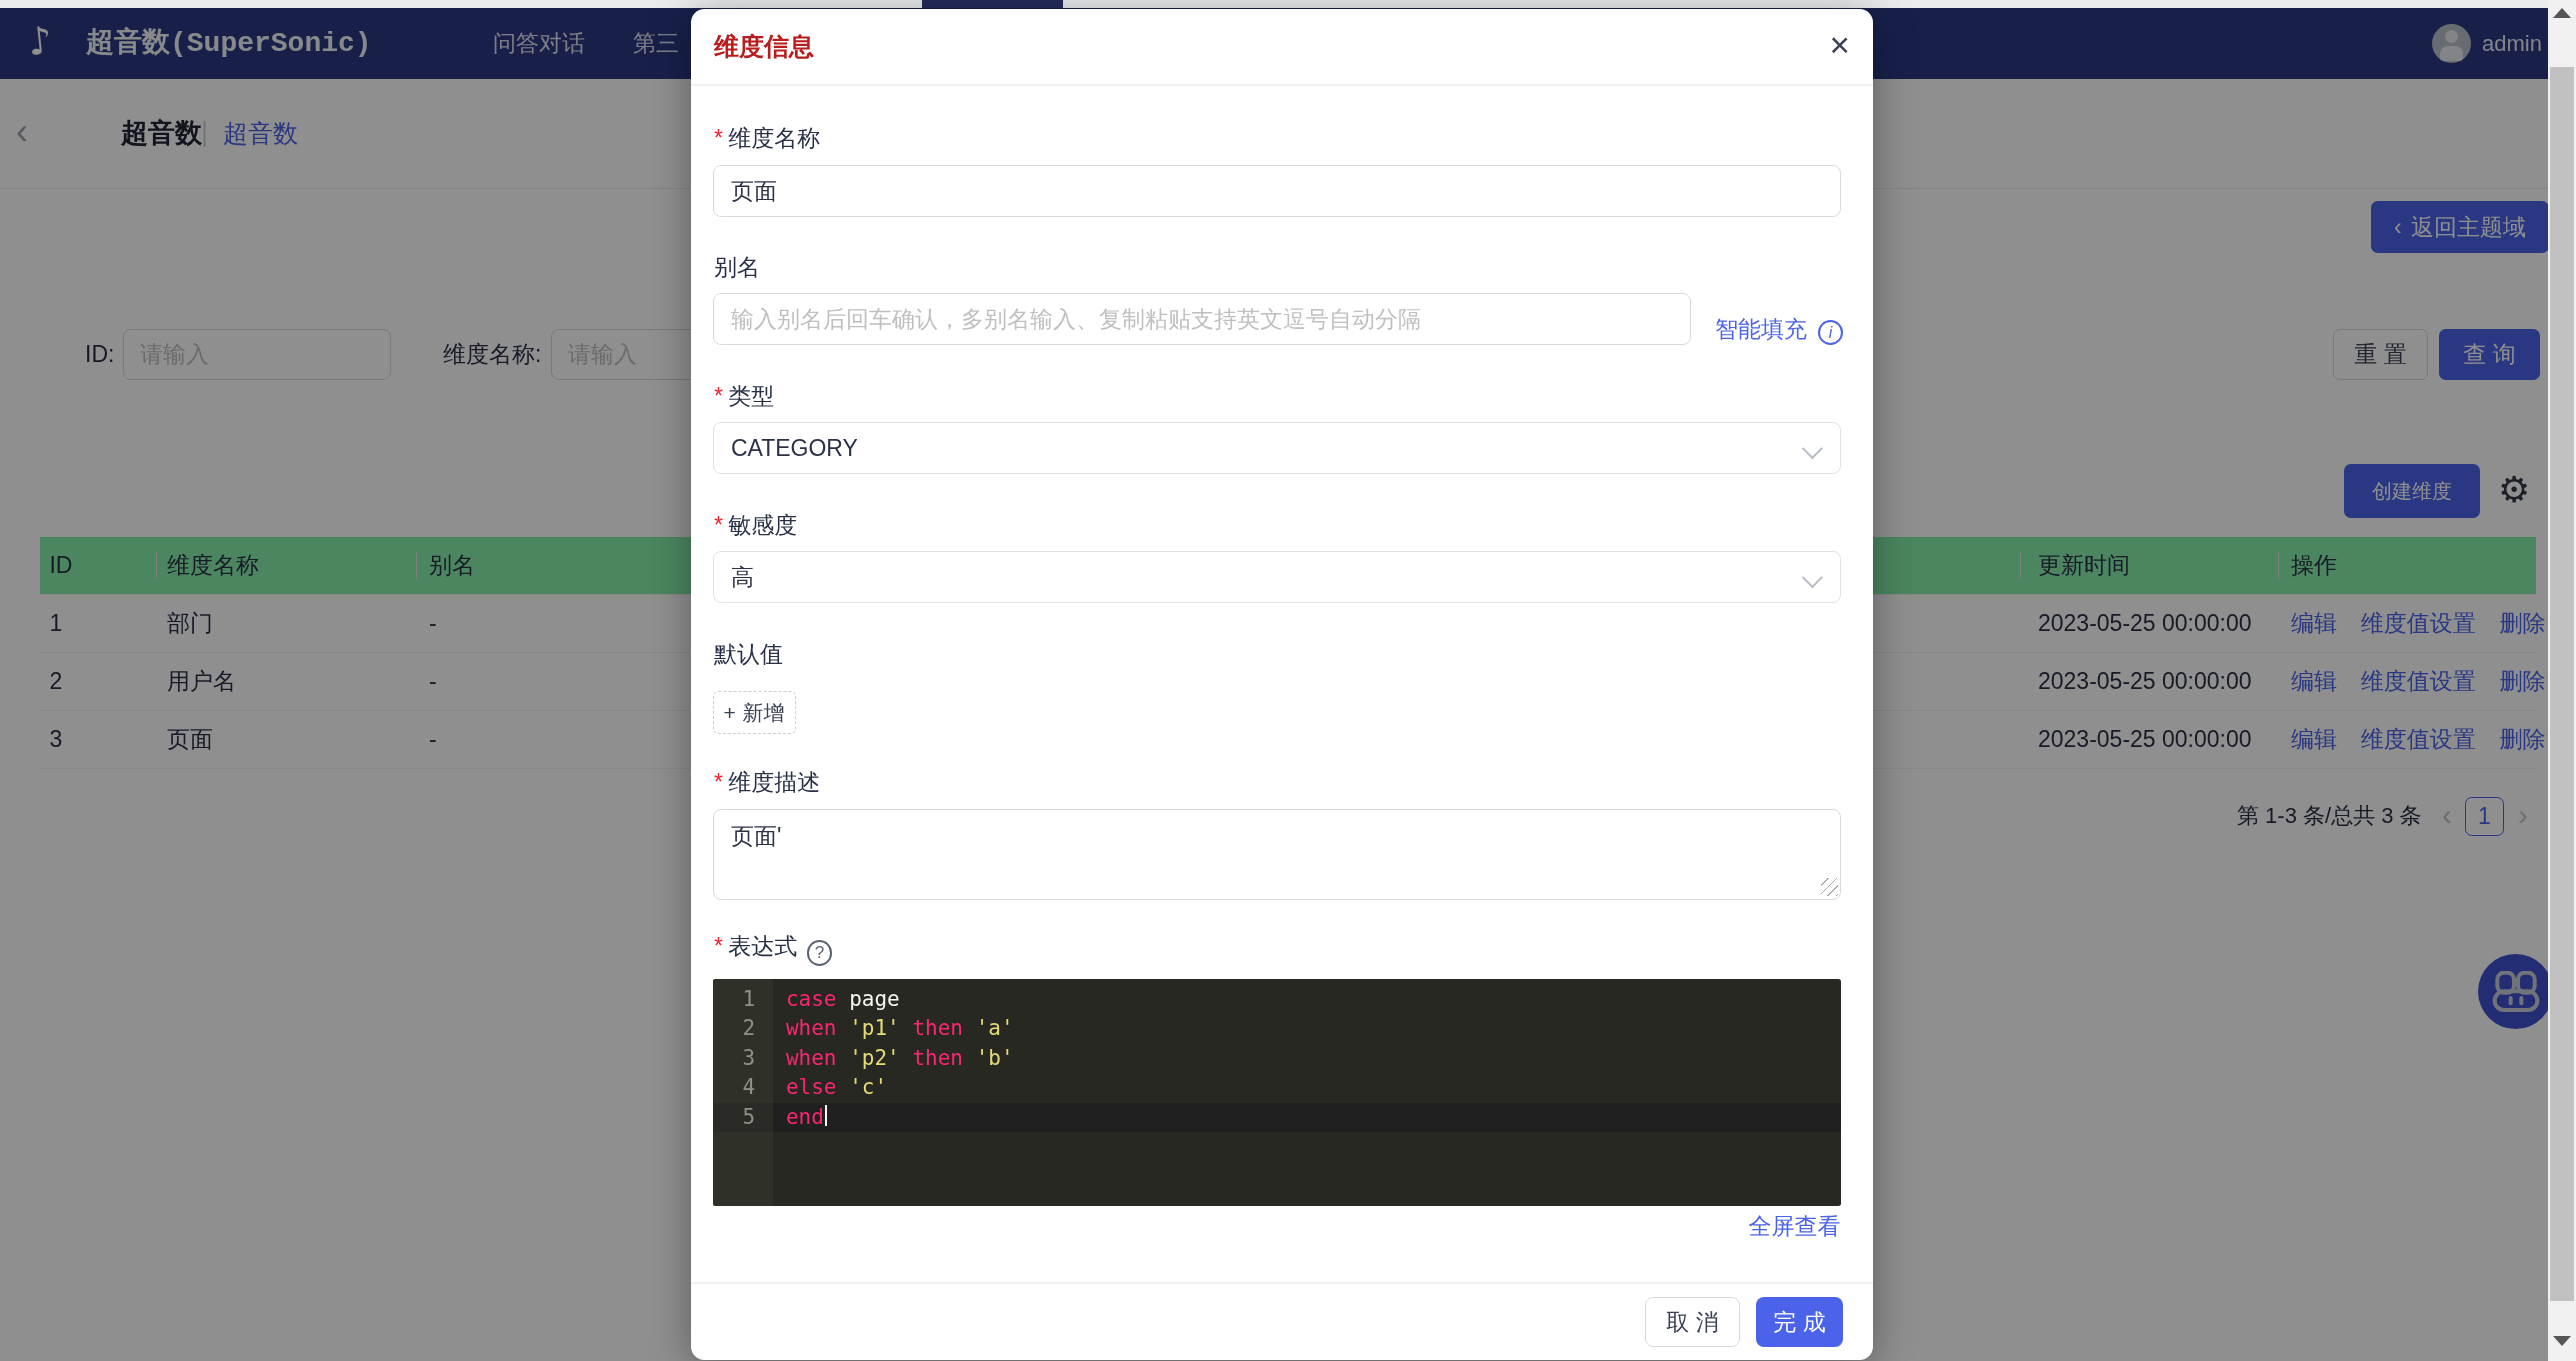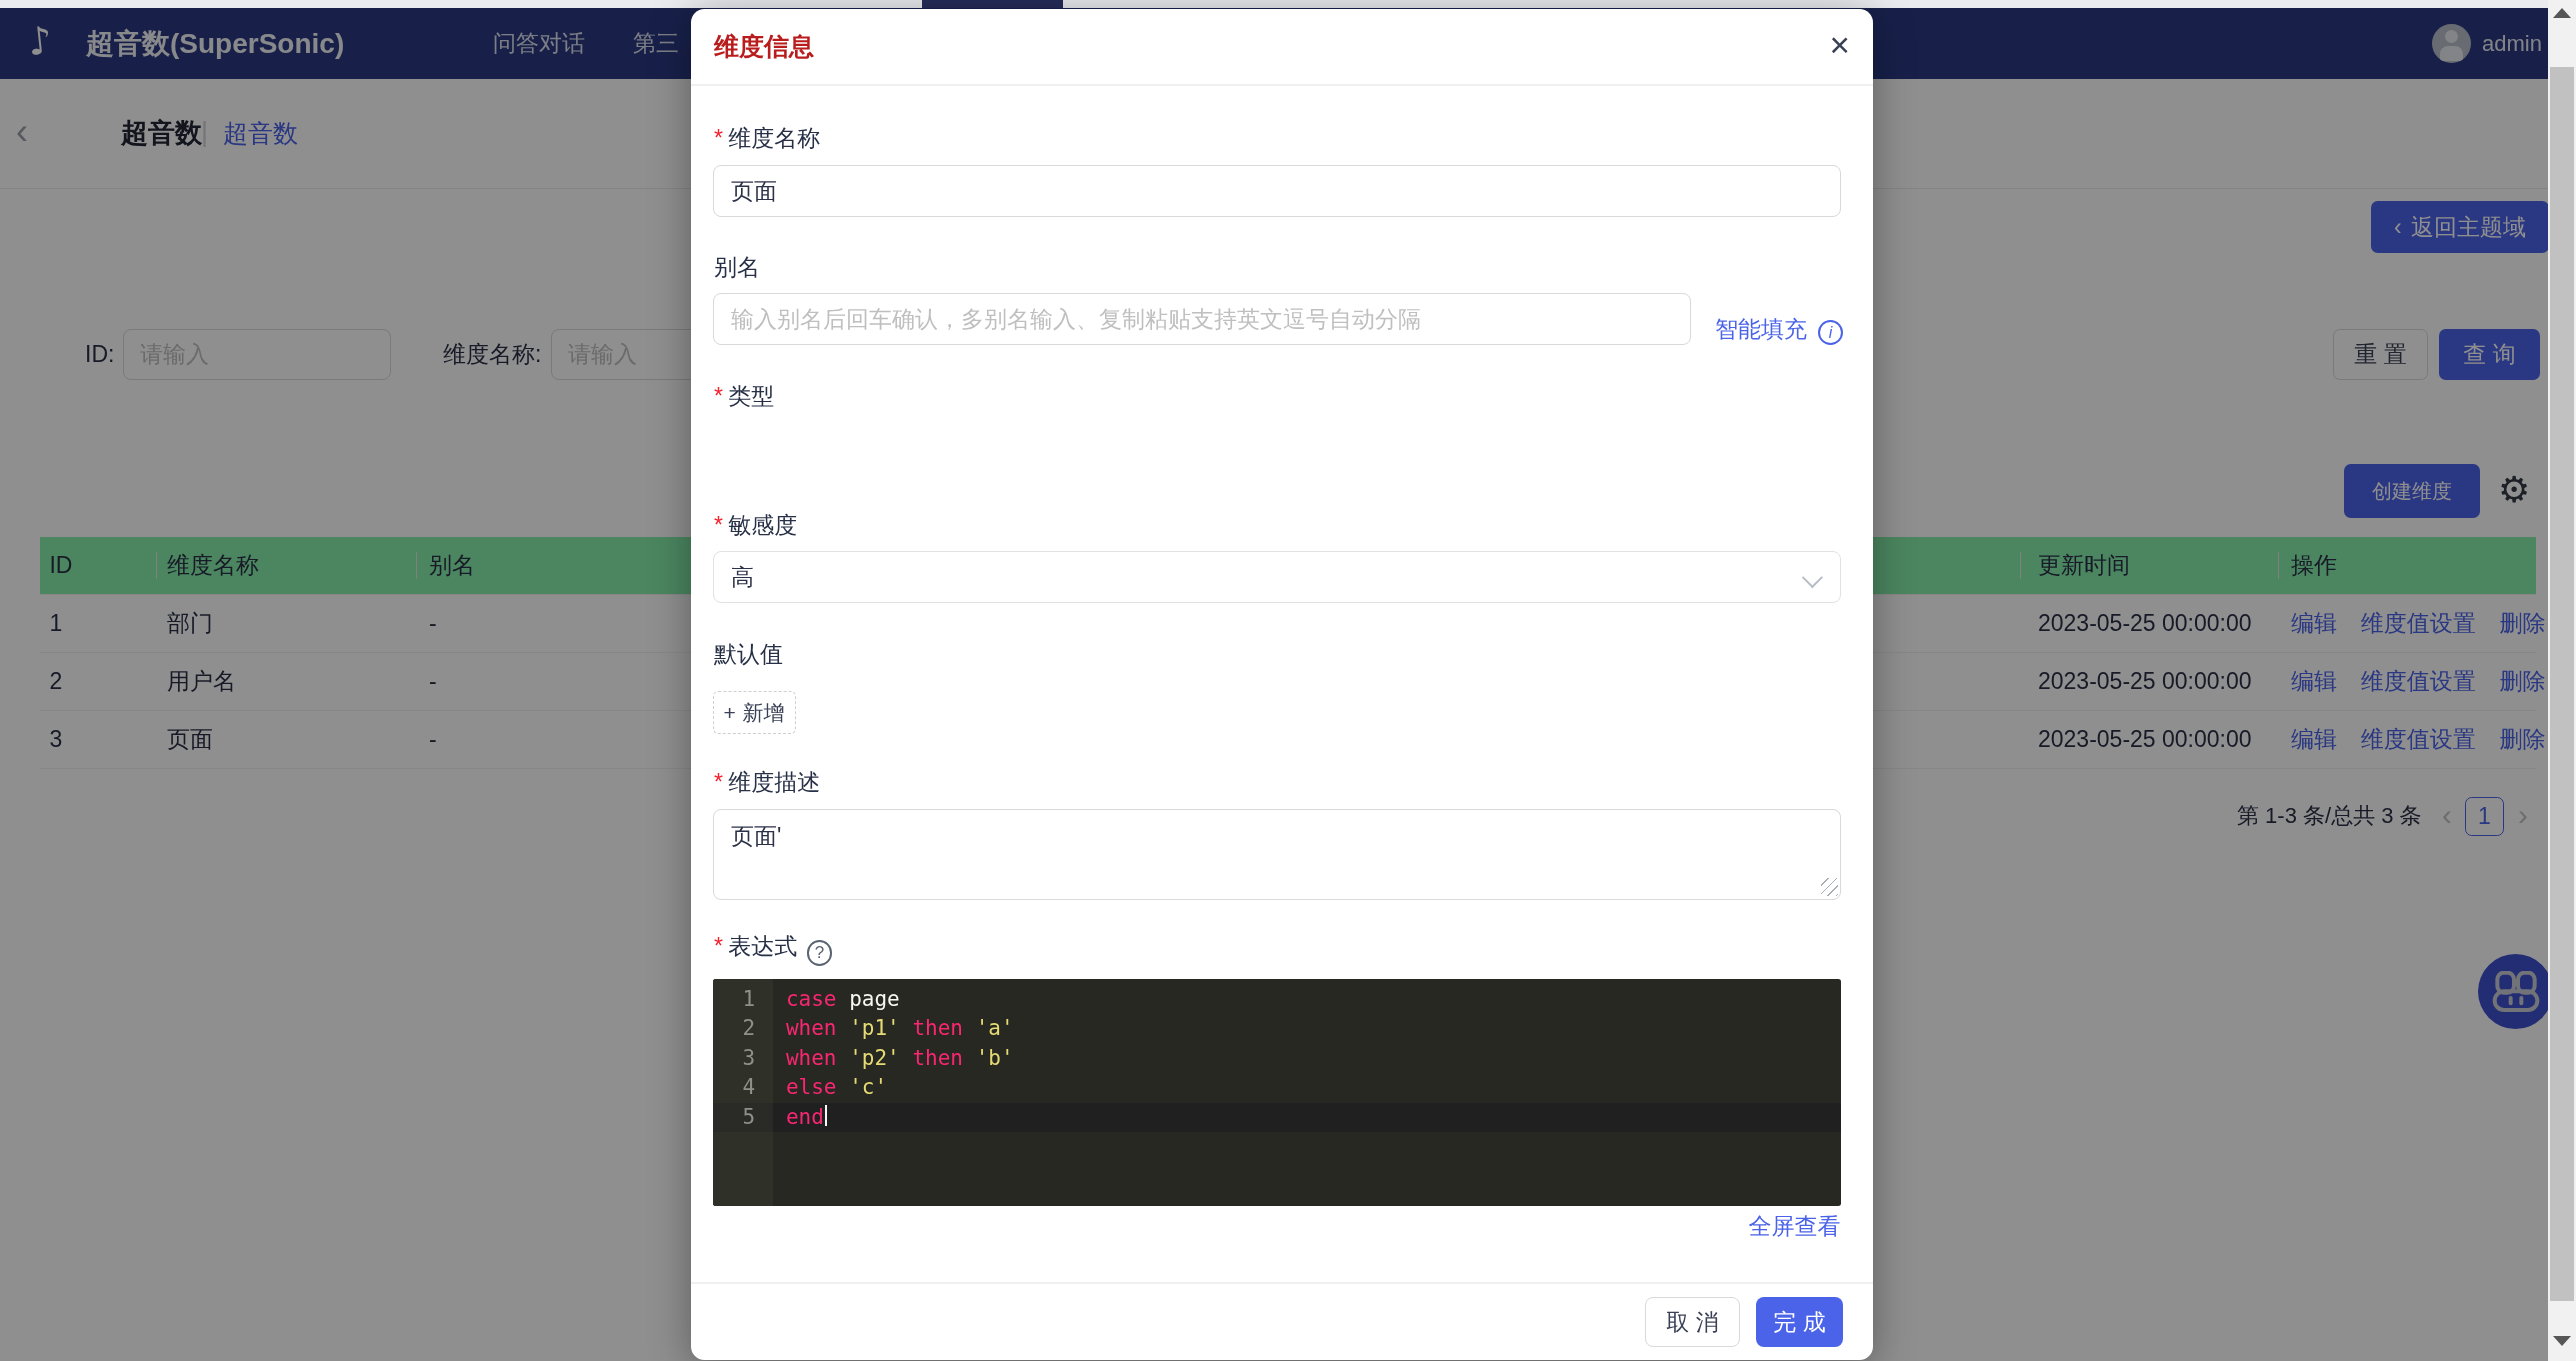--- a/index.html
+++ b/index.html
@@ -3,21 +3,21 @@
 <meta charset="utf-8">
 <style>
   html,body{margin:0;padding:0;width:2576px;height:1362px;overflow:hidden;background:#fff;
     font-family:"Liberation Sans",sans-serif;}
   *{box-sizing:border-box;}
   
   #app{position:absolute;inset:0;width:2548px;height:1362px;background:#fff;z-index:1;}
   #topbar{position:absolute;left:0;top:8px;width:2548px;height:71px;background:#2c3a85;}
   .logo-glyph{position:absolute;left:28px;top:0;height:71px;line-height:67px;font-size:38px;color:#fff;
     font-family:"DejaVu Sans",sans-serif;transform:rotate(-6deg);}
-  .logo-text{position:absolute;left:86px;top:0;height:71px;line-height:71px;font-size:28px;font-weight:bold;color:#f3f4f8;}
+  .logo-text{position:absolute;left:86px;top:0;height:71px;line-height:71px;font-size:28px;font-weight:bold;color:#f3f4f8;font-family:Liberation Mono, monospace;}
   .nav-item{position:absolute;top:0;height:71px;line-height:71px;font-size:23px;color:#dde1ee;cursor:pointer;}
   .avatar{position:absolute;left:2432px;top:16px;width:39px;height:39px;border-radius:50%;background:#b9bfca;overflow:hidden;}
   .avatar .head{position:absolute;left:12.7px;top:6px;width:13.4px;height:13.4px;border-radius:50%;background:#e8ebf0;}
   .avatar .body{position:absolute;left:8px;top:22px;width:23px;height:14.8px;border-radius:8px 8px 0 0;background:#e8ebf0;}
   .admin-name{position:absolute;left:2482px;top:0;height:71px;line-height:71px;font-size:22px;color:#e8eaf2;}
   #crumbbar{position:absolute;left:0;top:79px;width:2548px;height:110px;background:#fff;border-bottom:1.3px solid #ececec;}
   .crumb-back{position:absolute;left:16px;top:0;height:109px;line-height:105px;font-size:36px;color:#99a0ac;cursor:pointer;}
   .crumb-title{position:absolute;left:121px;top:0;height:109px;line-height:109px;font-size:27px;font-weight:bold;color:#222736;}
   .crumb-pipe{position:absolute;left:201px;top:0;height:109px;line-height:106px;font-size:27px;color:#cfd2d9;}
   .crumb-sub{position:absolute;left:223px;top:0;height:109px;line-height:109px;font-size:25px;color:#4b63e8;cursor:pointer;}
@@ -239,20 +239,24 @@
   </div>
   <input class="min" style="top: 284px; width: 978px;" placeholder="输入别名后回车确认，多别名输入、复制粘贴支持英文逗号自动分隔">
   <div class="smartfill">
     <span>智能填充</span>
     <span class="info-circ">i</span>
   </div>
 
   <div class="flabel" style="top:373px;">
     <span class="req">*</span><span>类型</span>
   </div>
+  <div class="msel" style="top:413px;">
+    <span>CATEGORY</span>
+    <span class="chev"></span>
+  </div>
 
   <div class="flabel" style="top:502px;">
     <span class="req">*</span><span>敏感度</span>
   </div>
   <div class="msel" style="top:542px;">
     <span>高</span>
     <span class="chev"></span>
   </div>
 
   <div class="flabel" style="top:631px;">

